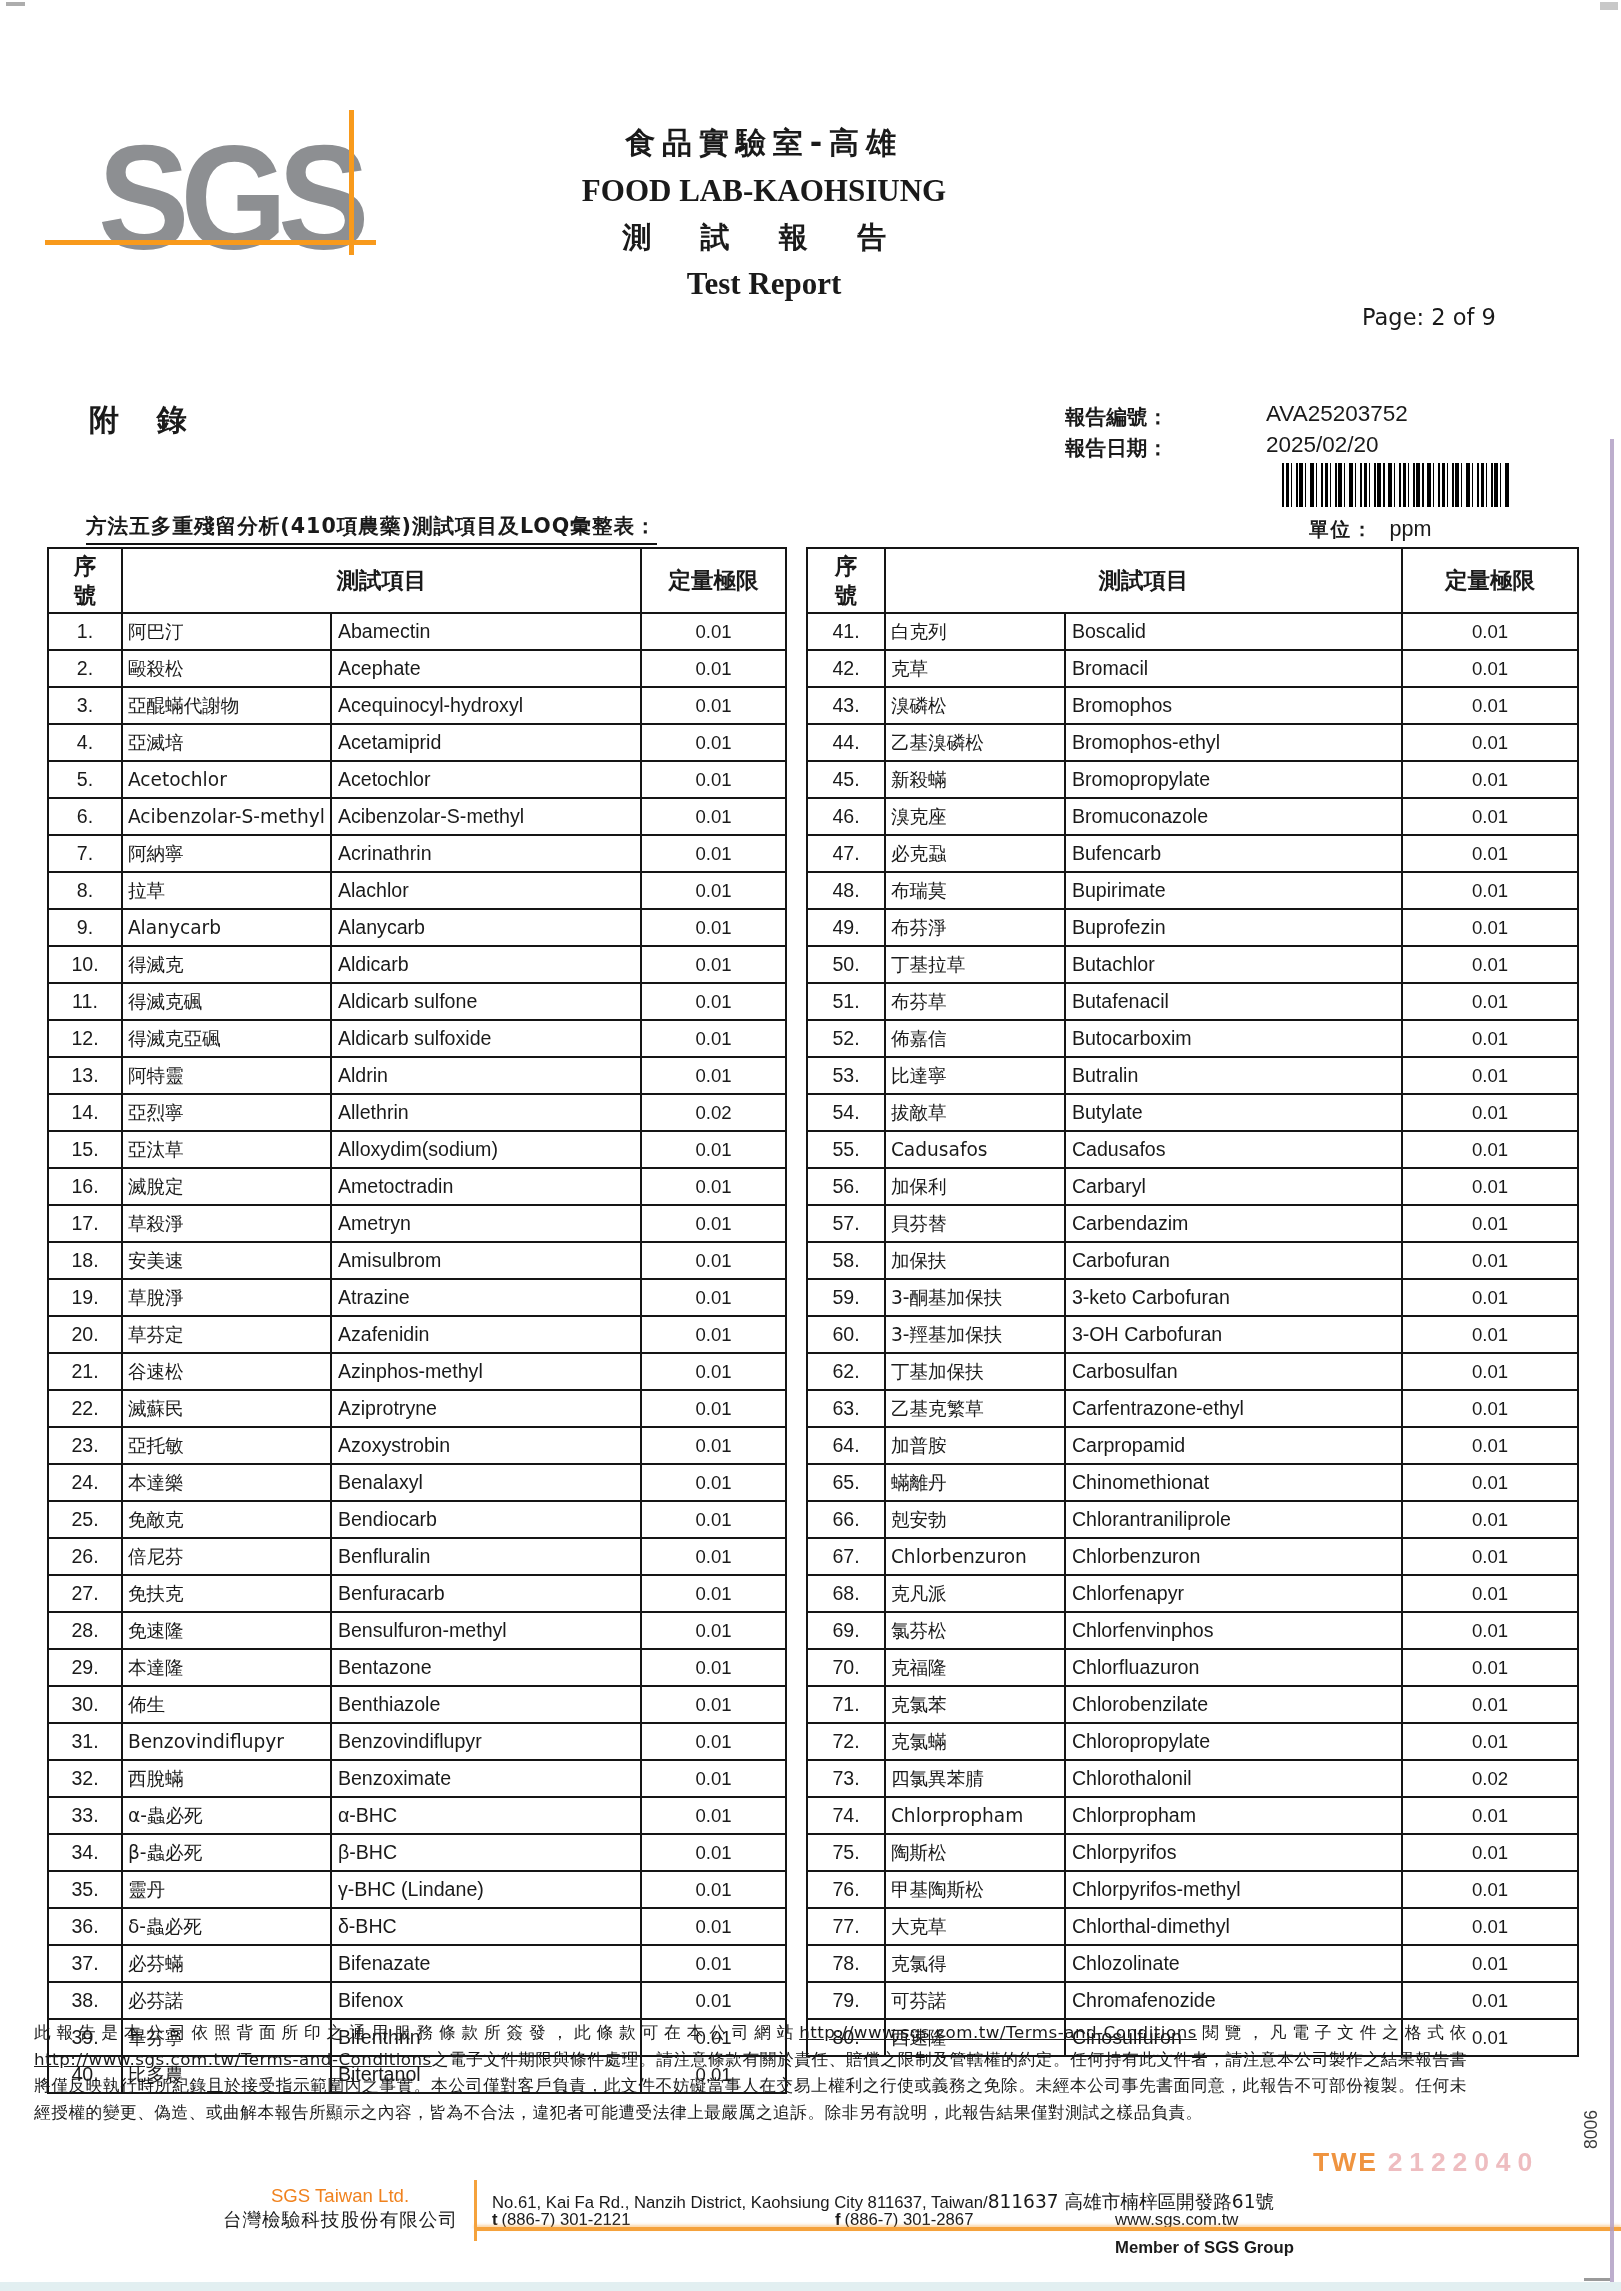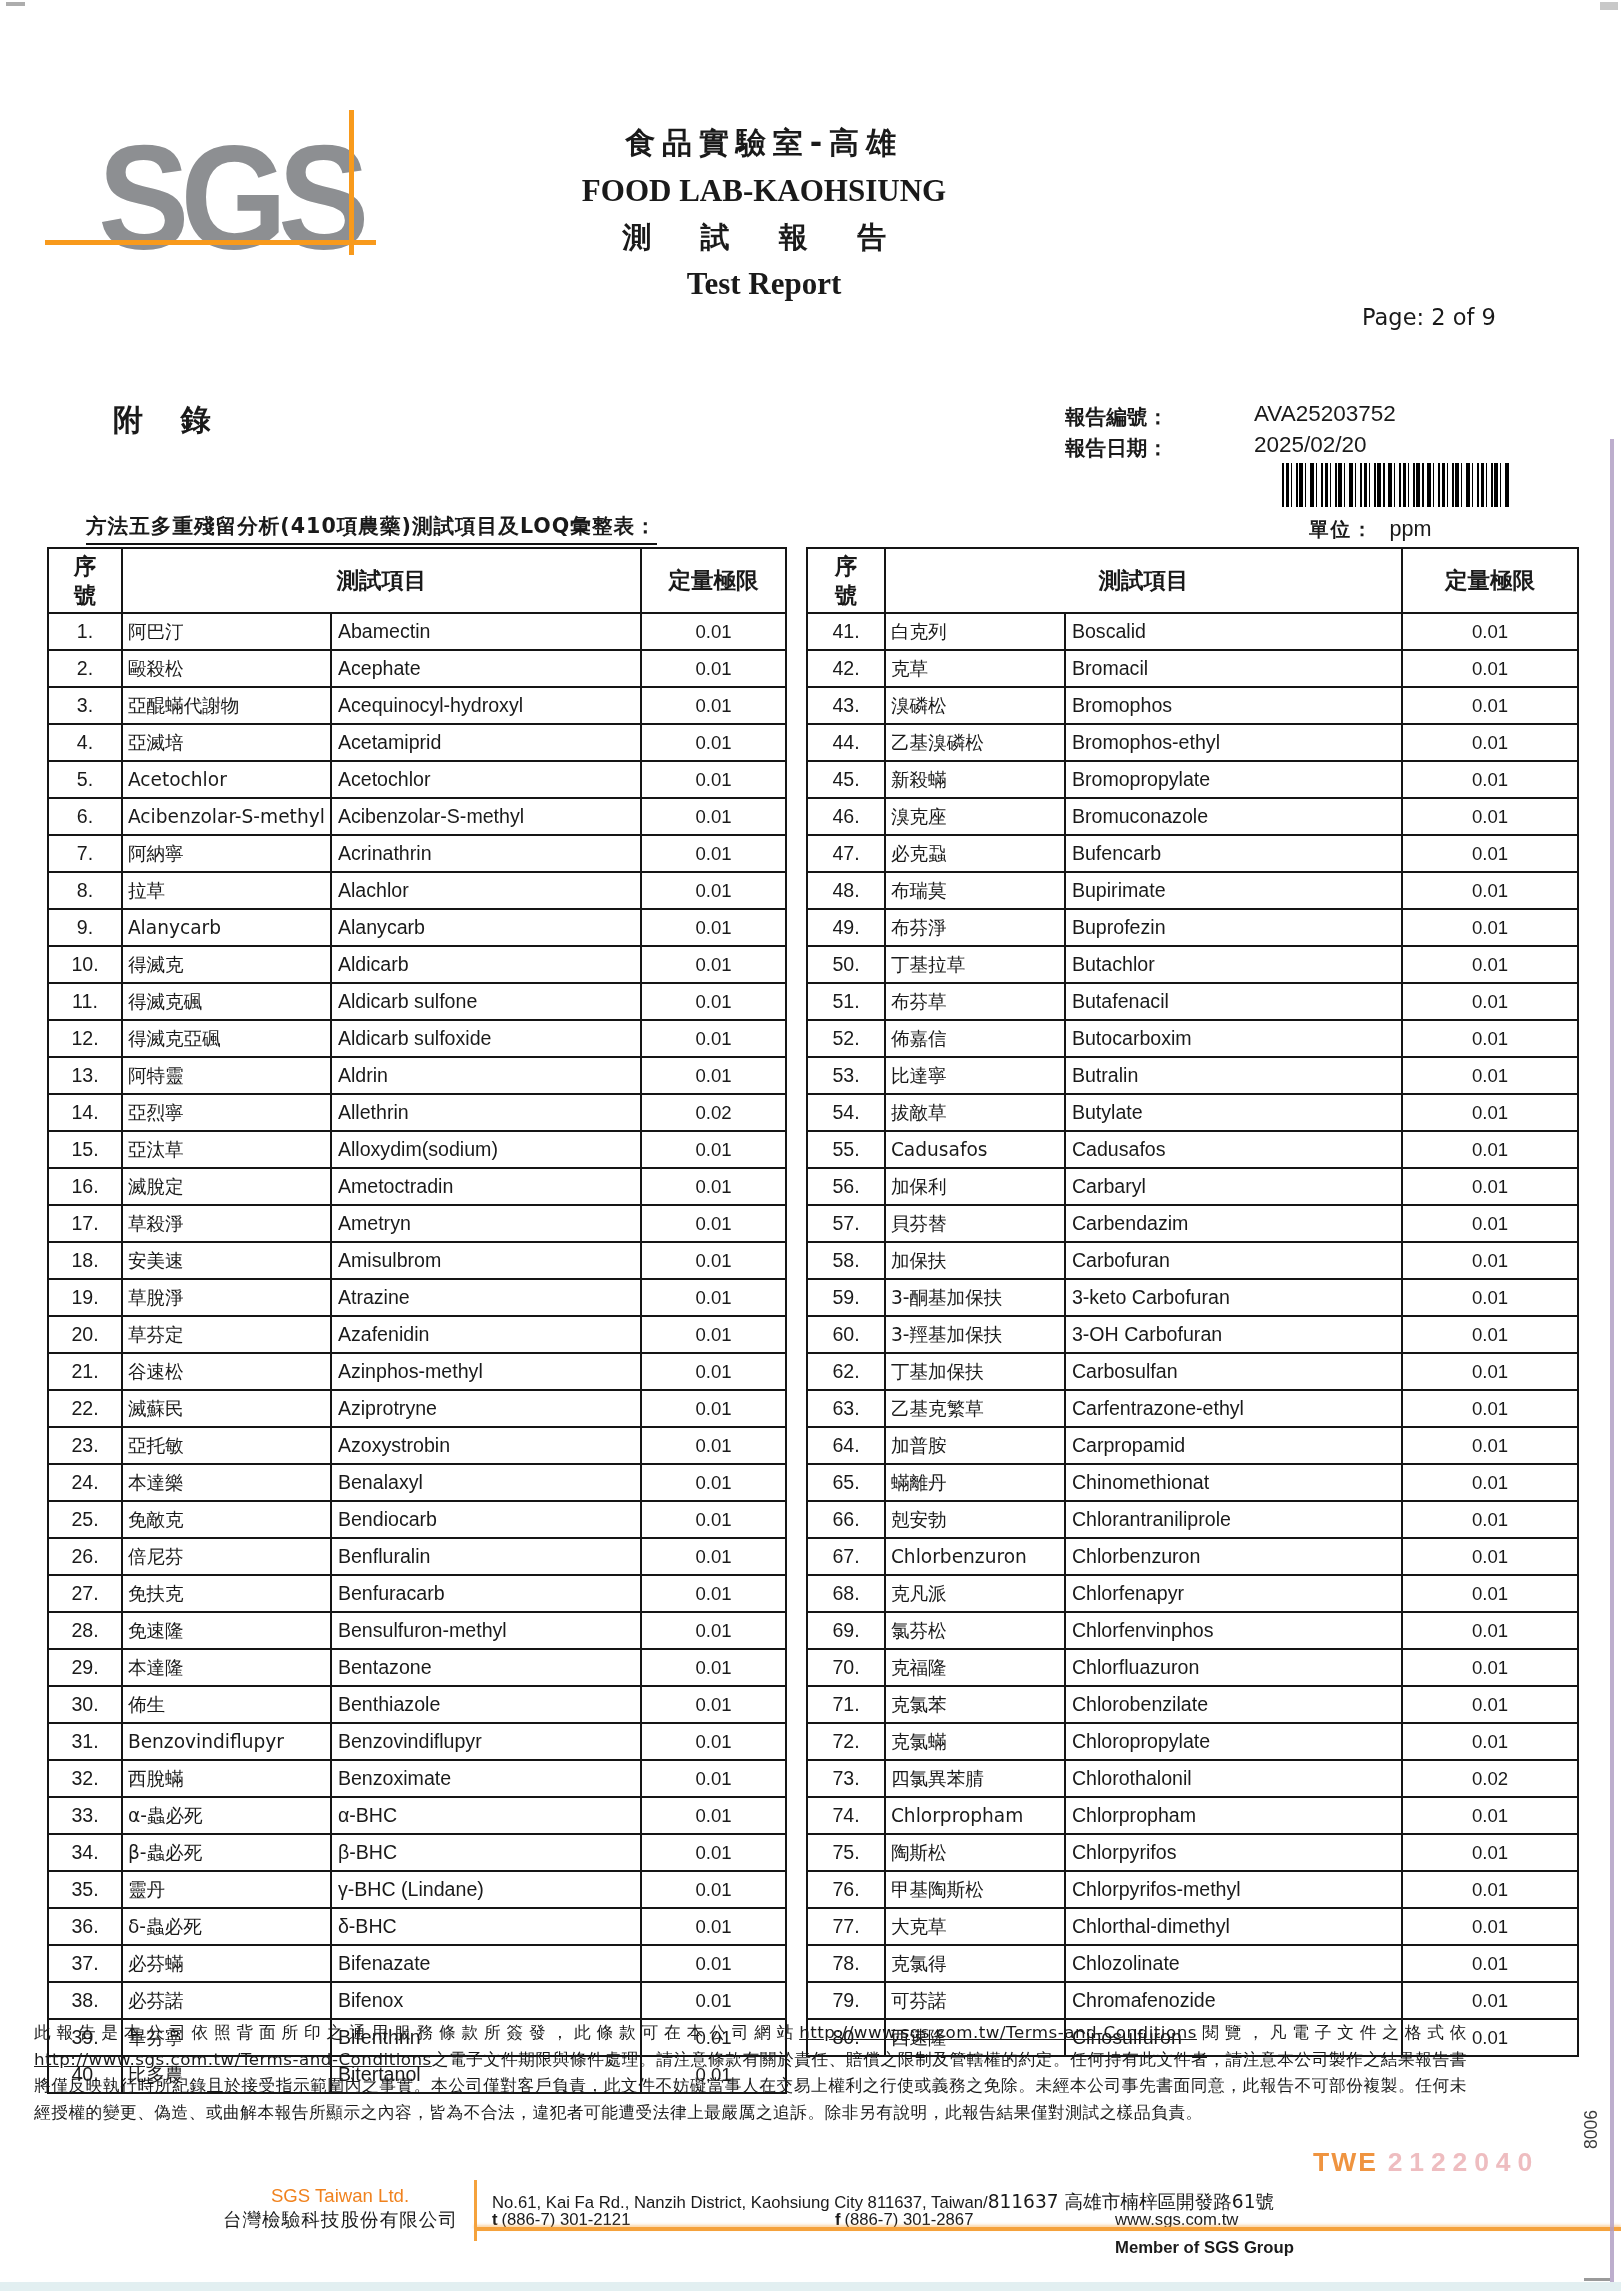--- a/index.html
+++ b/index.html
@@ -13,23 +13,23 @@
   .orange-v{left:349px;top:110px;width:4.9px;height:145px;background:#f89a1c;}
   .orange-h{left:45px;top:240px;width:331px;height:4.9px;background:#f89a1c;}
   .title-block{left:470px;top:123px;width:588px;text-align:center;}
   .t-zh1{font-size:30px;font-weight:bold;letter-spacing:6.9px;}
   .t-en1{font-family:"Liberation Serif",serif;font-weight:bold;font-size:31px;margin-top:9px;}
   .t-zh2{font-size:29px;font-weight:bold;letter-spacing:19.6px;margin-top:8.8px;}
   .t-en2{font-family:"Liberation Serif",serif;font-weight:bold;font-size:31px;margin-top:7.8px;}
   .page-ind{left:1362px;top:304px;font-size:22.5px;}
 
   
-  .appendix{left:89px;top:400px;font-size:30px;font-weight:bold;letter-spacing:13.7px;margin-left:24px;}
+  .appendix{left:89px;top:400px;font-size:30px;font-weight:bold;letter-spacing:13.7px;}
   .meta-label{font-size:20.6px;font-weight:bold;}
-  .meta-value{font-family:"Liberation Sans",sans-serif;font-size:22.5px;}
+  .meta-value{font-family:"Liberation Sans",sans-serif;font-size:22.5px;margin-left:12px;}
   .m-l1{left:1065px;top:403px;} .m-v1{left:1254px;top:401px;}
   .m-l2{left:1065px;top:434px;} .m-v2{left:1254px;top:432px;}
   .barcode{left:1282px;top:463px;width:227px;height:44px;
      background:repeating-linear-gradient(90deg,
        #000 0 2px,#fff 2px 3.9px,#000 3.9px 6.9px,#fff 6.9px 8.8px,#000 8.8px 9.8px,#fff 9.8px 13.7px,
        #000 13.7px 15.7px,#fff 15.7px 16.7px,#000 16.7px 20.6px,#fff 20.6px 23.5px,#000 23.5px 24.5px,#fff 24.5px 28px,
        #000 28px 32px,#fff 32px 34px,#000 34px 35px,#fff 35px 39px);}
   .unit{left:1309px;top:516px;font-size:19.6px;}
   .unit b{font-weight:bold;letter-spacing:2px;}
   .unit .uv{font-family:"Liberation Sans",sans-serif;font-size:21.6px;margin-left:15.7px;font-weight:normal;}

